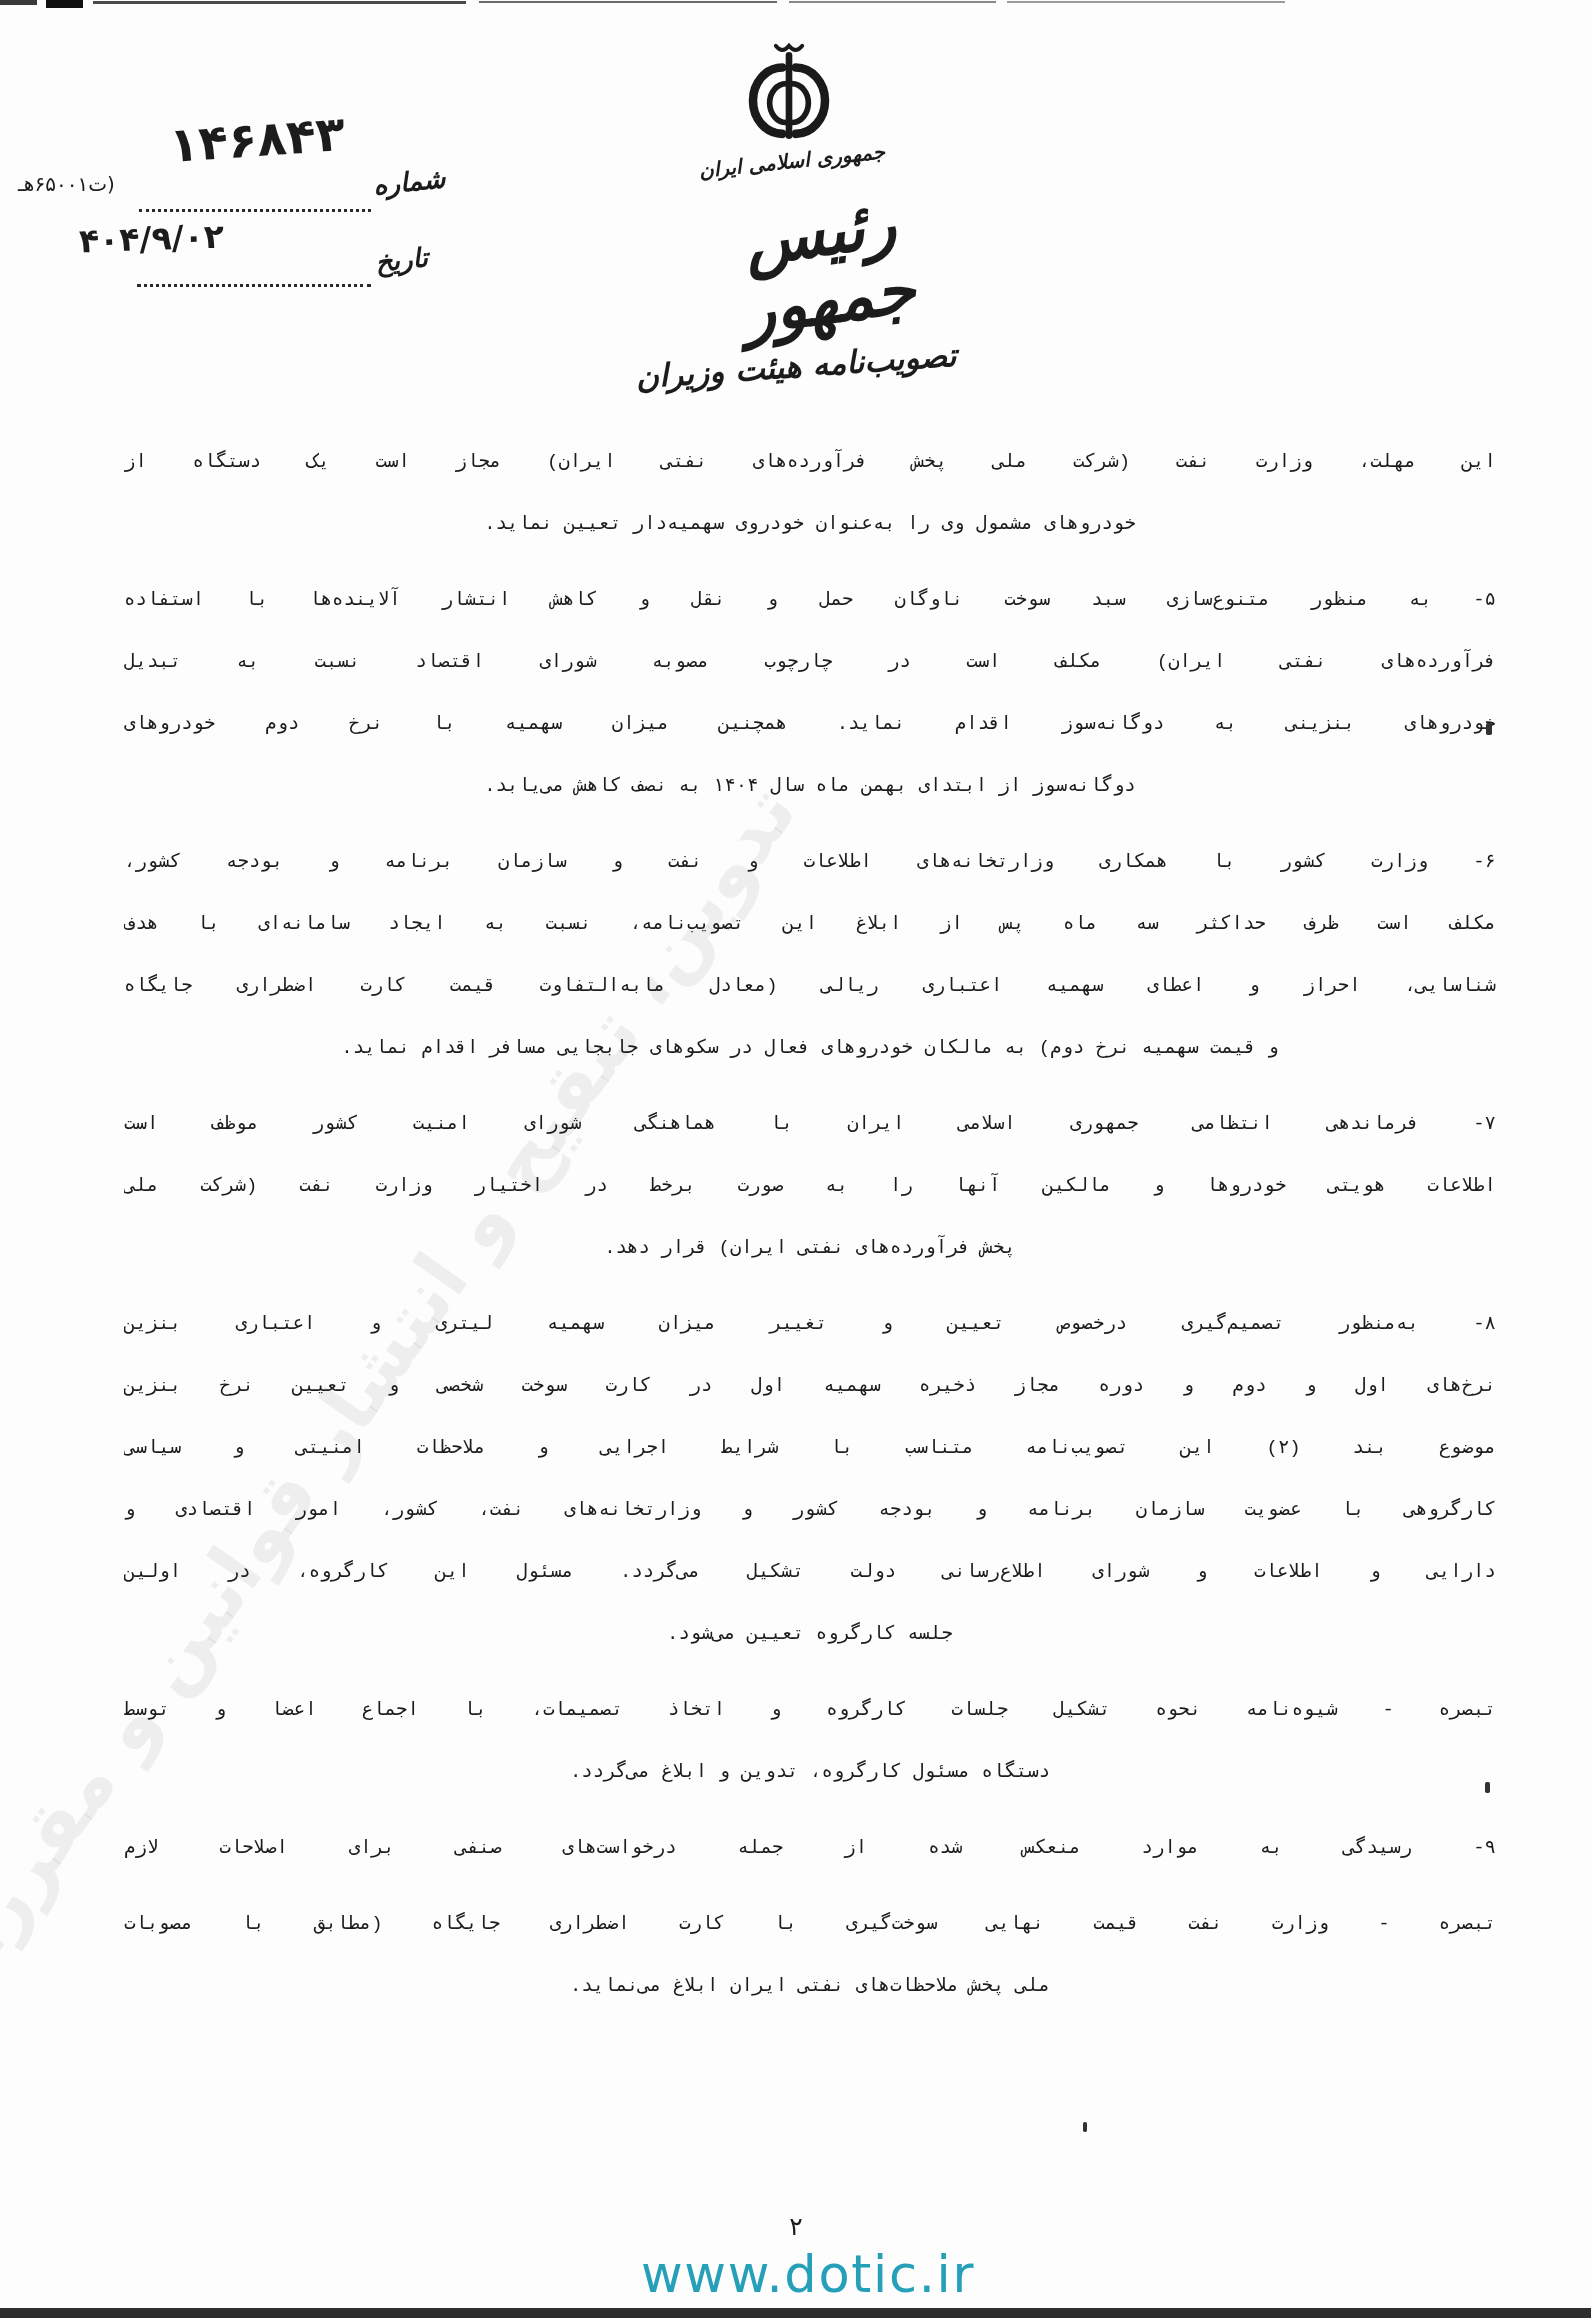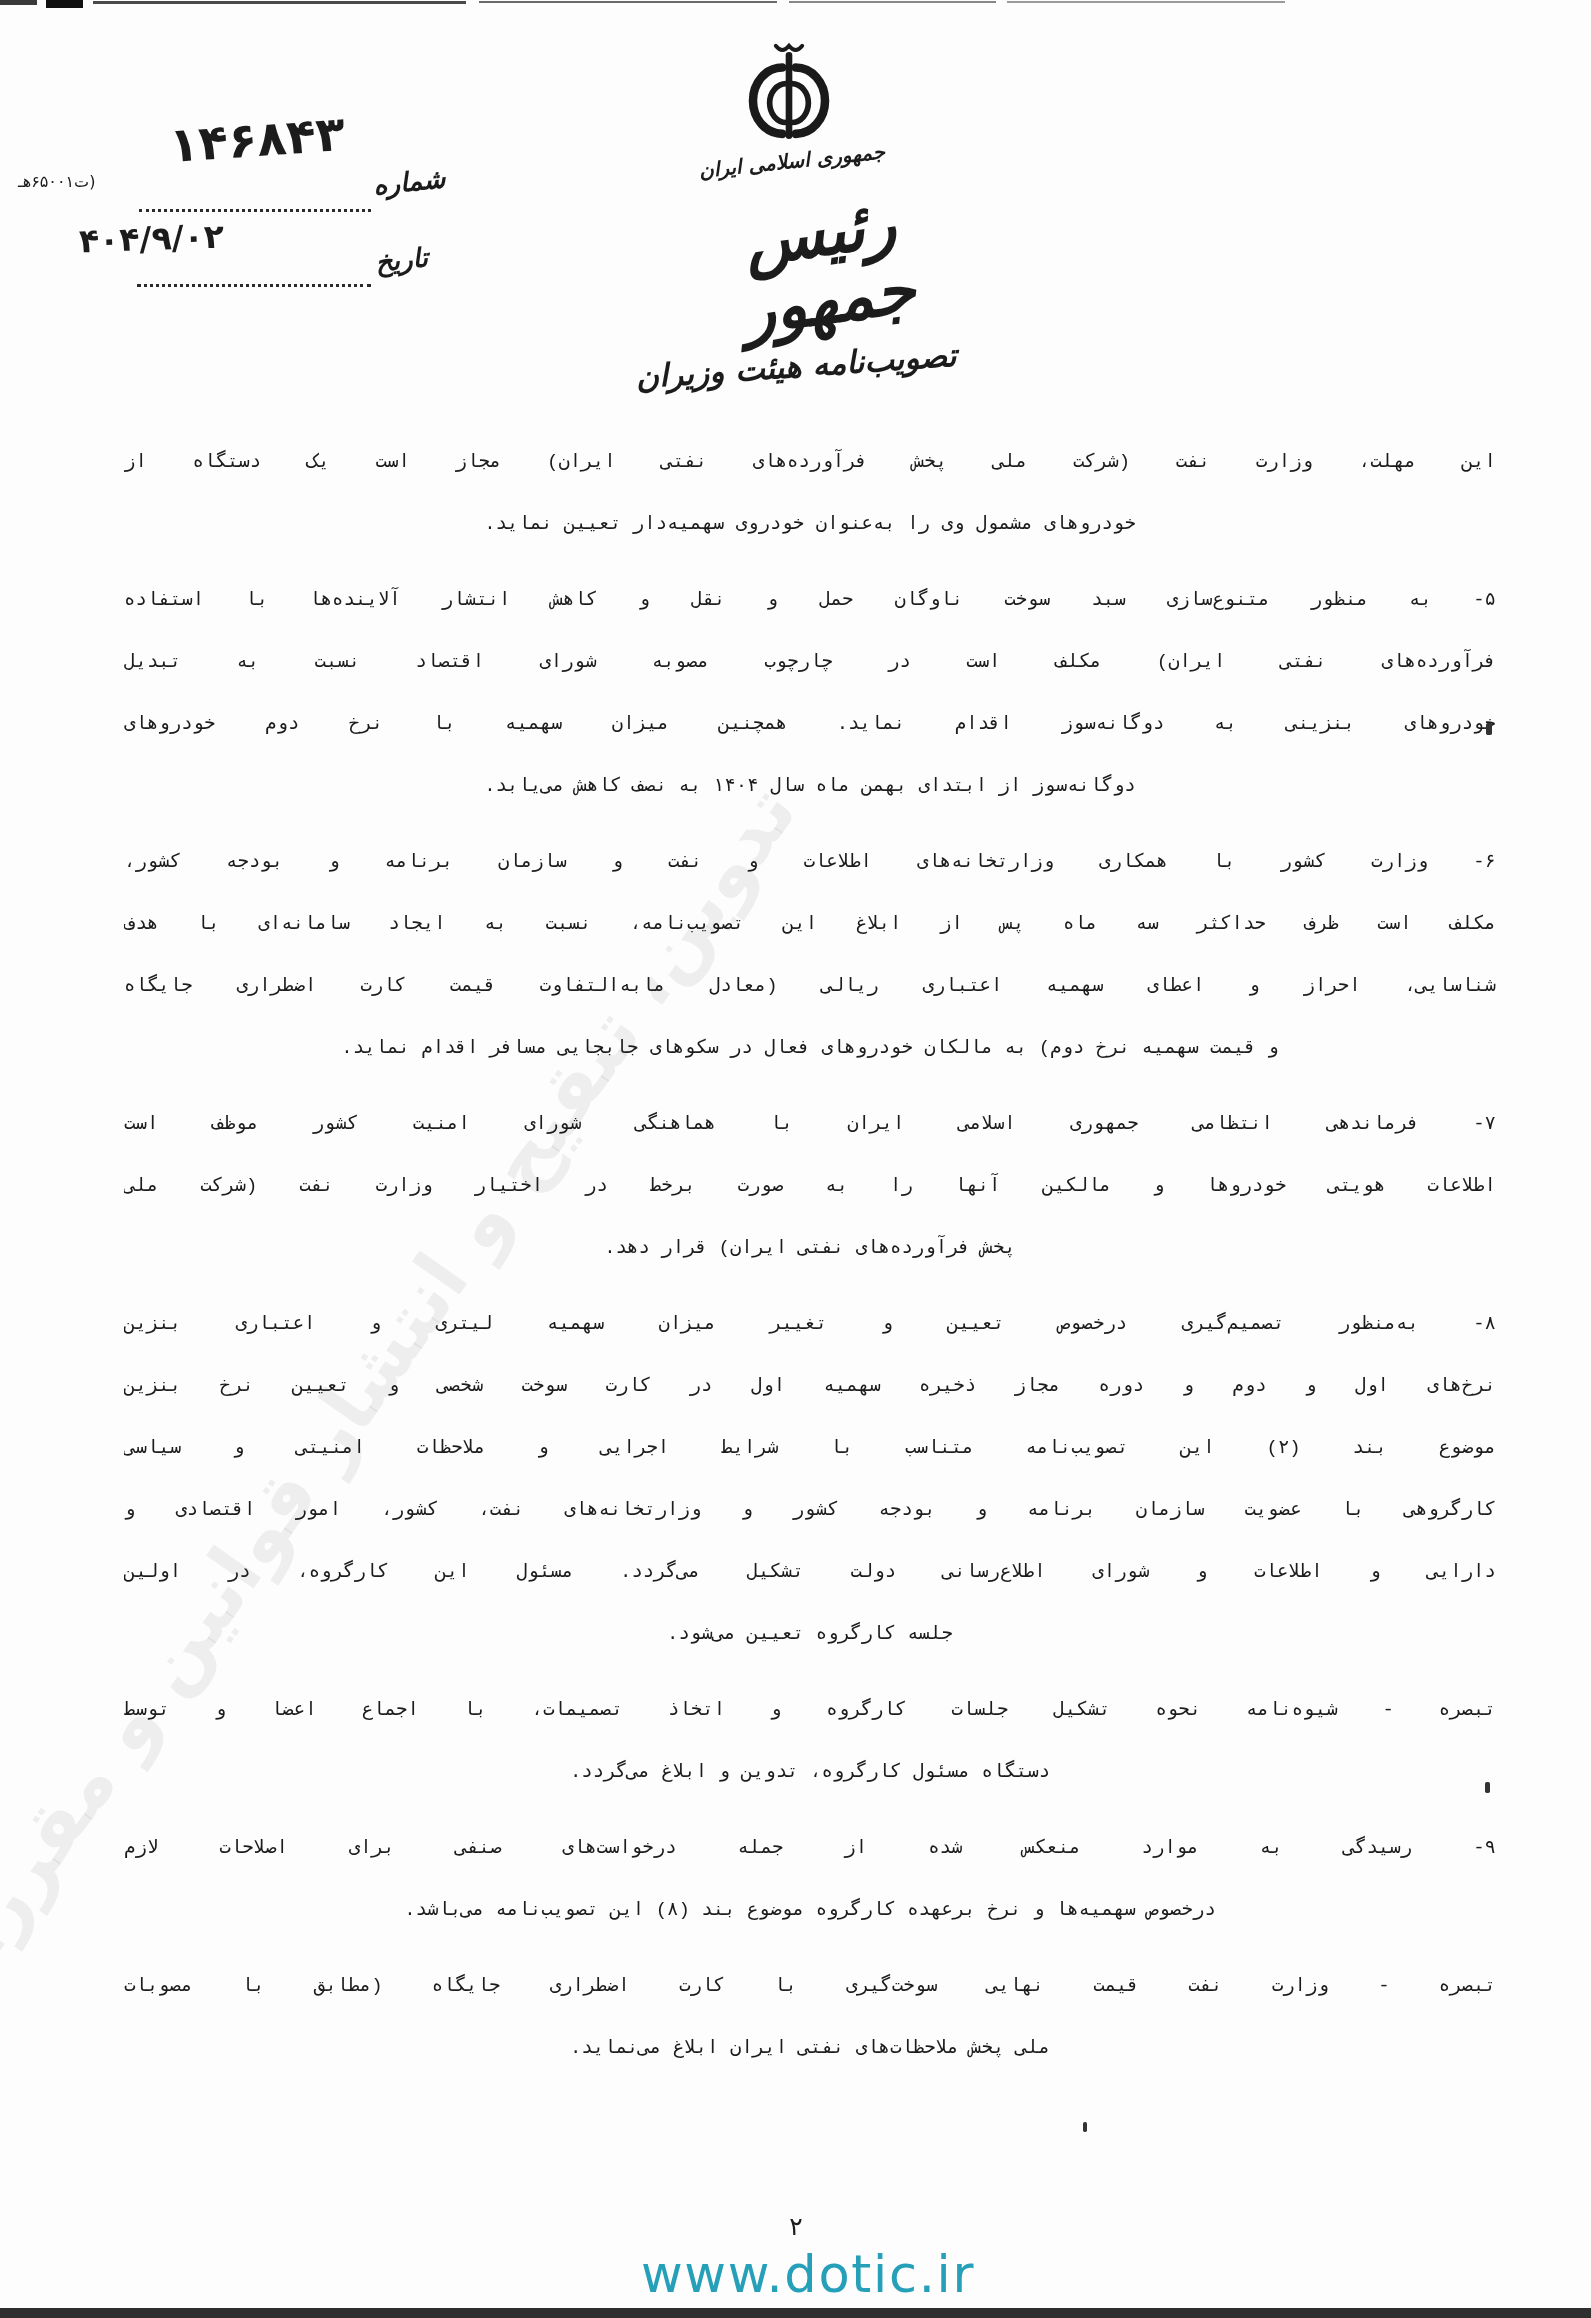--- a/index.html
+++ b/index.html
@@ -17,21 +17,21 @@
   .office{left:692px;top:199px;width:265px;text-align:center;font-size:65px;font-style:italic;
           font-weight:bold;transform:rotate(-8deg);line-height:68px;}
   .doctype{left:597px;top:348px;width:398px;text-align:center;font-size:31.5px;font-style:italic;
            font-weight:bold;transform:rotate(-4deg);}
 
   
   .ref-label{font-size:26.5px;font-weight:bold;font-style:italic;transform:rotate(-6deg);}
   .dotline{height:0;border-bottom:3.3px dotted #2b2b2b;}
   .hand-number{left:141px;top:111px;width:232px;text-align:center;font-size:48px;font-weight:bold;
                letter-spacing:5px;transform:rotate(-4deg);}
-  .ref-suffix{left:18px;top:172px;width:124px;font-size:16px;text-align:left;}
+  .ref-suffix{left:18px;top:172px;width:124px;font-size:20px;text-align:left;}
   .hand-date{left:46px;top:219px;width:211px;text-align:center;font-size:33px;font-weight:bold;
              transform:rotate(-2deg);letter-spacing:2.5px;}
 
   
   .watermark{left:99px;top:1103px;width:862px;text-align:center;font-size:76px;font-weight:bold;
              color:rgba(60,60,60,0.08);transform:rotate(-55deg);white-space:nowrap;}
 
   
   .doc-body{left:124px;top:431px;width:1372px;font-size:19px;font-family:Liberation Mono, monospace;}
   .para{margin:0 0 14px 0;}
@@ -114,21 +114,20 @@
         <div class="line">کارگروهی با عضویت سازمان برنامه و بودجه کشور و وزارتخانه‌های نفت، کشور، امور اقتصادی و</div>
         <div class="line">دارایی و اطلاعات و شورای اطلاع‌رسانی دولت تشکیل می‌گردد. مسئول این کارگروه، در اولین</div>
         <div class="line last">جلسه کارگروه تعیین می‌شود.</div>
       </div>
       <div class="para">
         <div class="line">تبصره - شیوه‌نامه نحوه تشکیل جلسات کارگروه و اتخاذ تصمیمات، با اجماع اعضا و توسط</div>
         <div class="line last">دستگاه مسئول کارگروه، تدوین و ابلاغ می‌گردد.</div>
       </div>
       <div class="para">
         <div class="line">۹- رسیدگی به موارد منعکس شده از جمله درخواست‌های صنفی برای اصلاحات لازم</div>
-        <div class="line last">درخصوص سهمیه‌ها و نرخ برعهده کارگروه موضوع بند (۸) این تصویب‌نامه می‌باشد.</div>
       </div>
       <div class="para">
         <div class="line">تبصره - وزارت نفت قیمت نهایی سوخت‌گیری با کارت اضطراری جایگاه (مطابق با مصوبات</div>
         <div class="line last">ملی پخش ملاحظات‌های نفتی ایران ابلاغ می‌نماید.</div>
       </div>
     </div>
 
   <div class="speck" style="left:1486px;top:723px;width:5.8px;height:12.4px;"></div>
   <div class="speck" style="left:1485px;top:1782px;width:5px;height:10.8px;"></div>
   <div class="speck" style="left:1083px;top:2122px;width:4.1px;height:10px;"></div>

